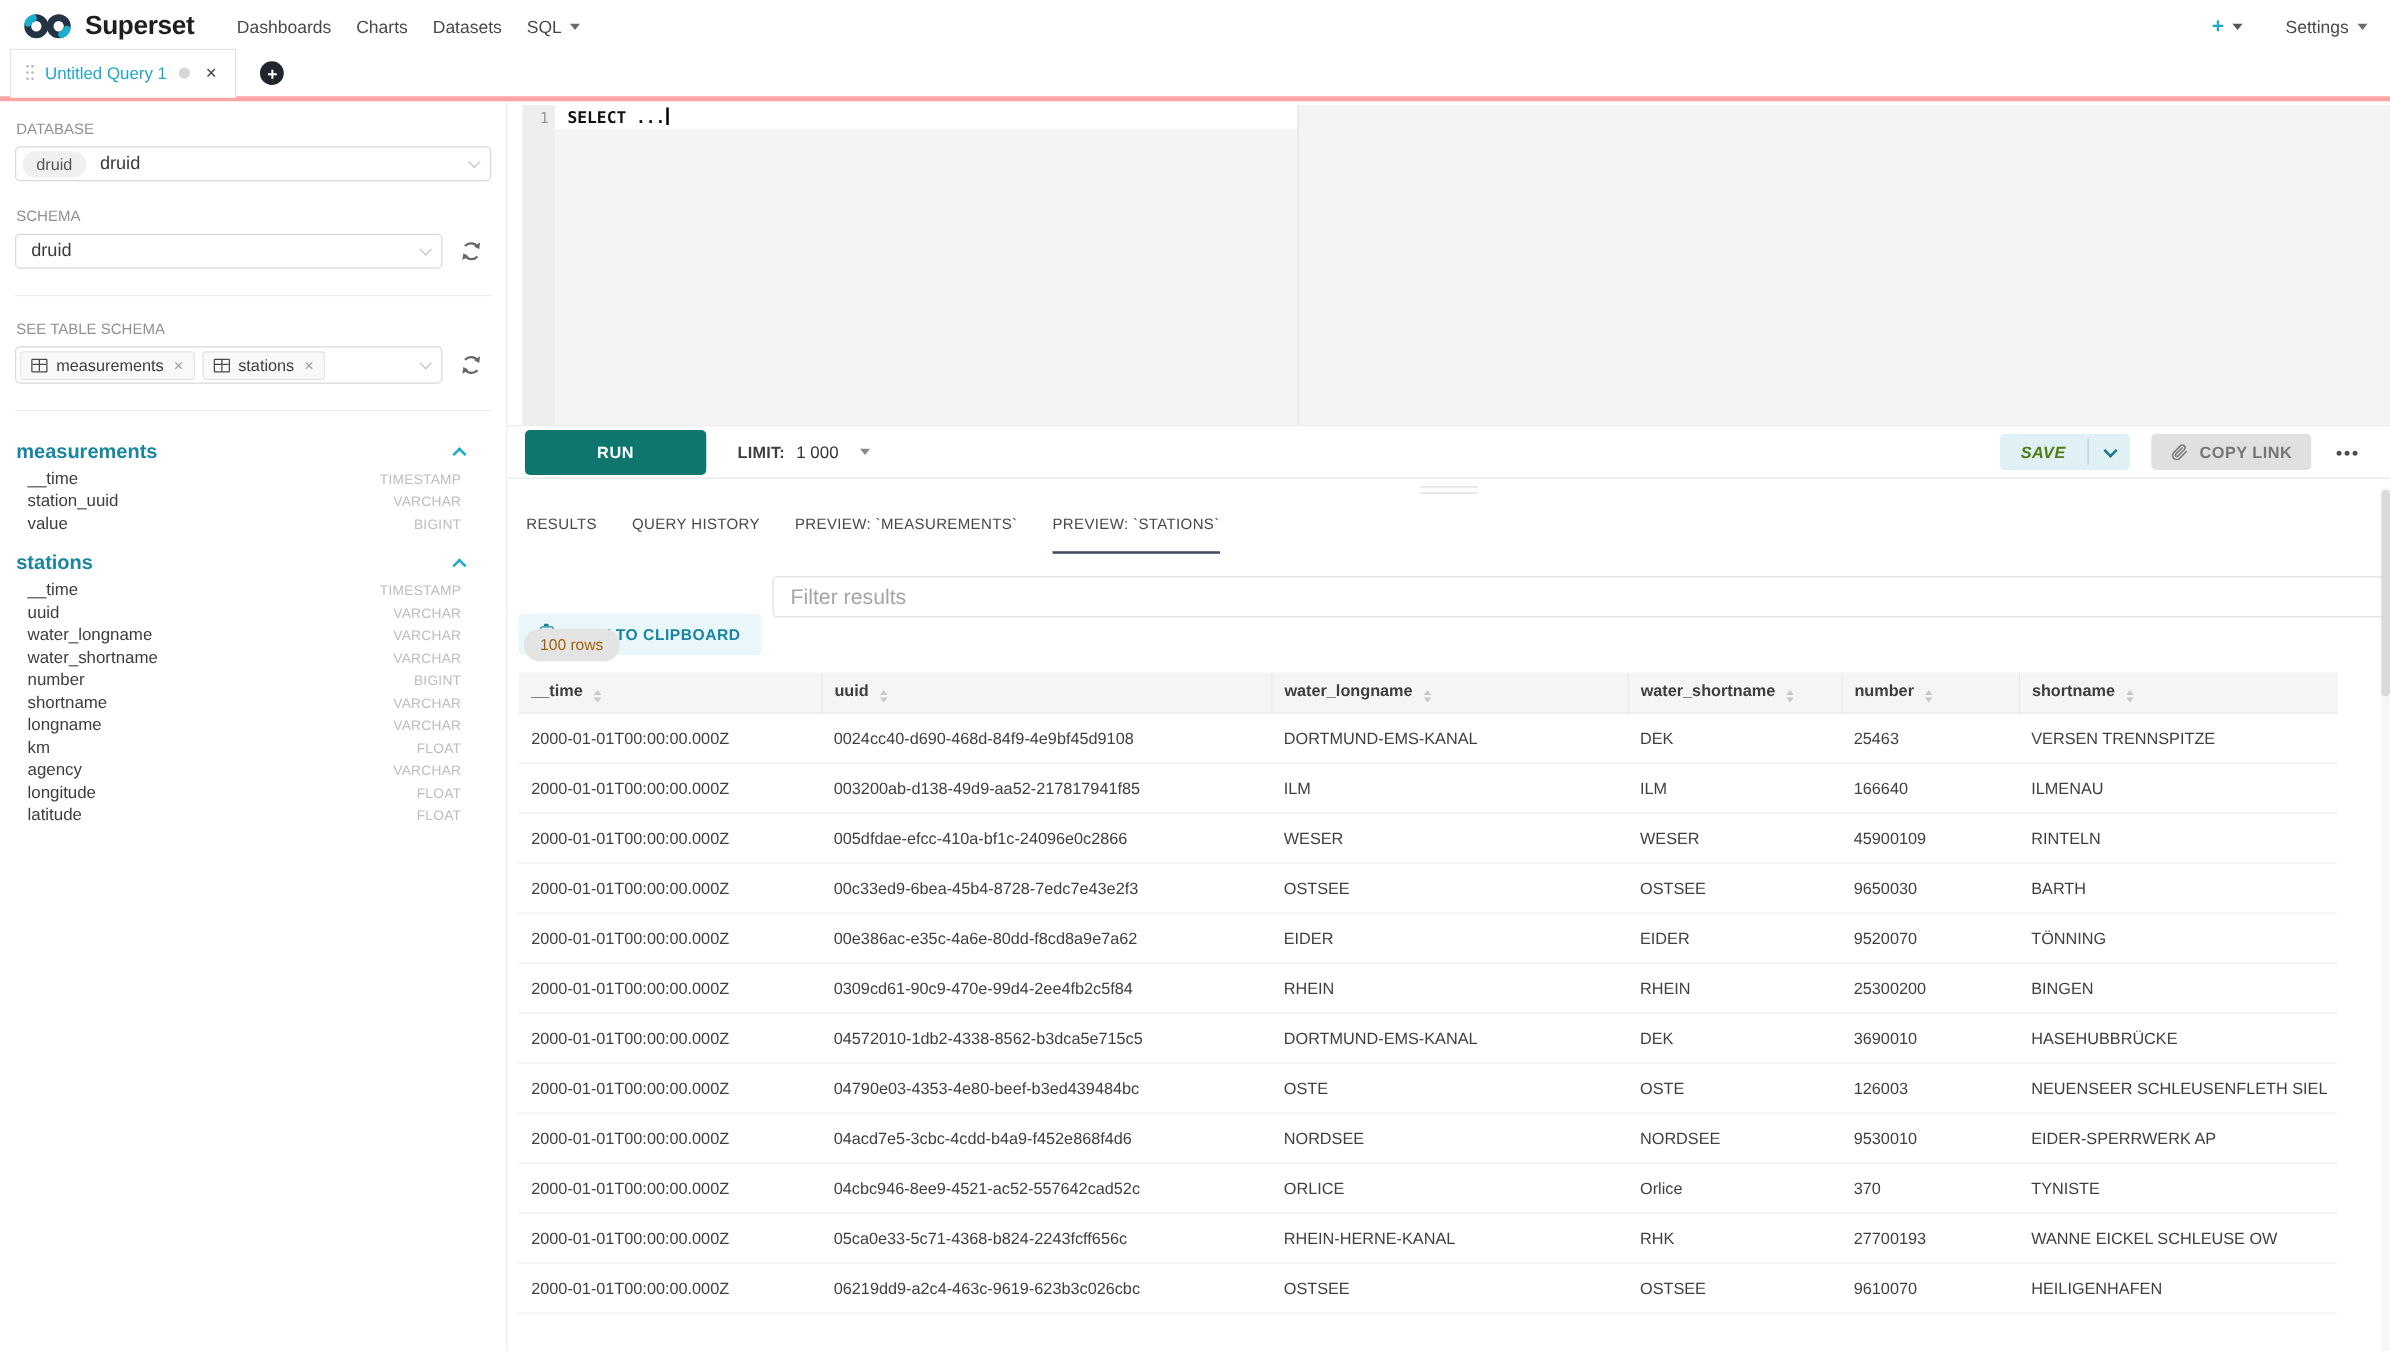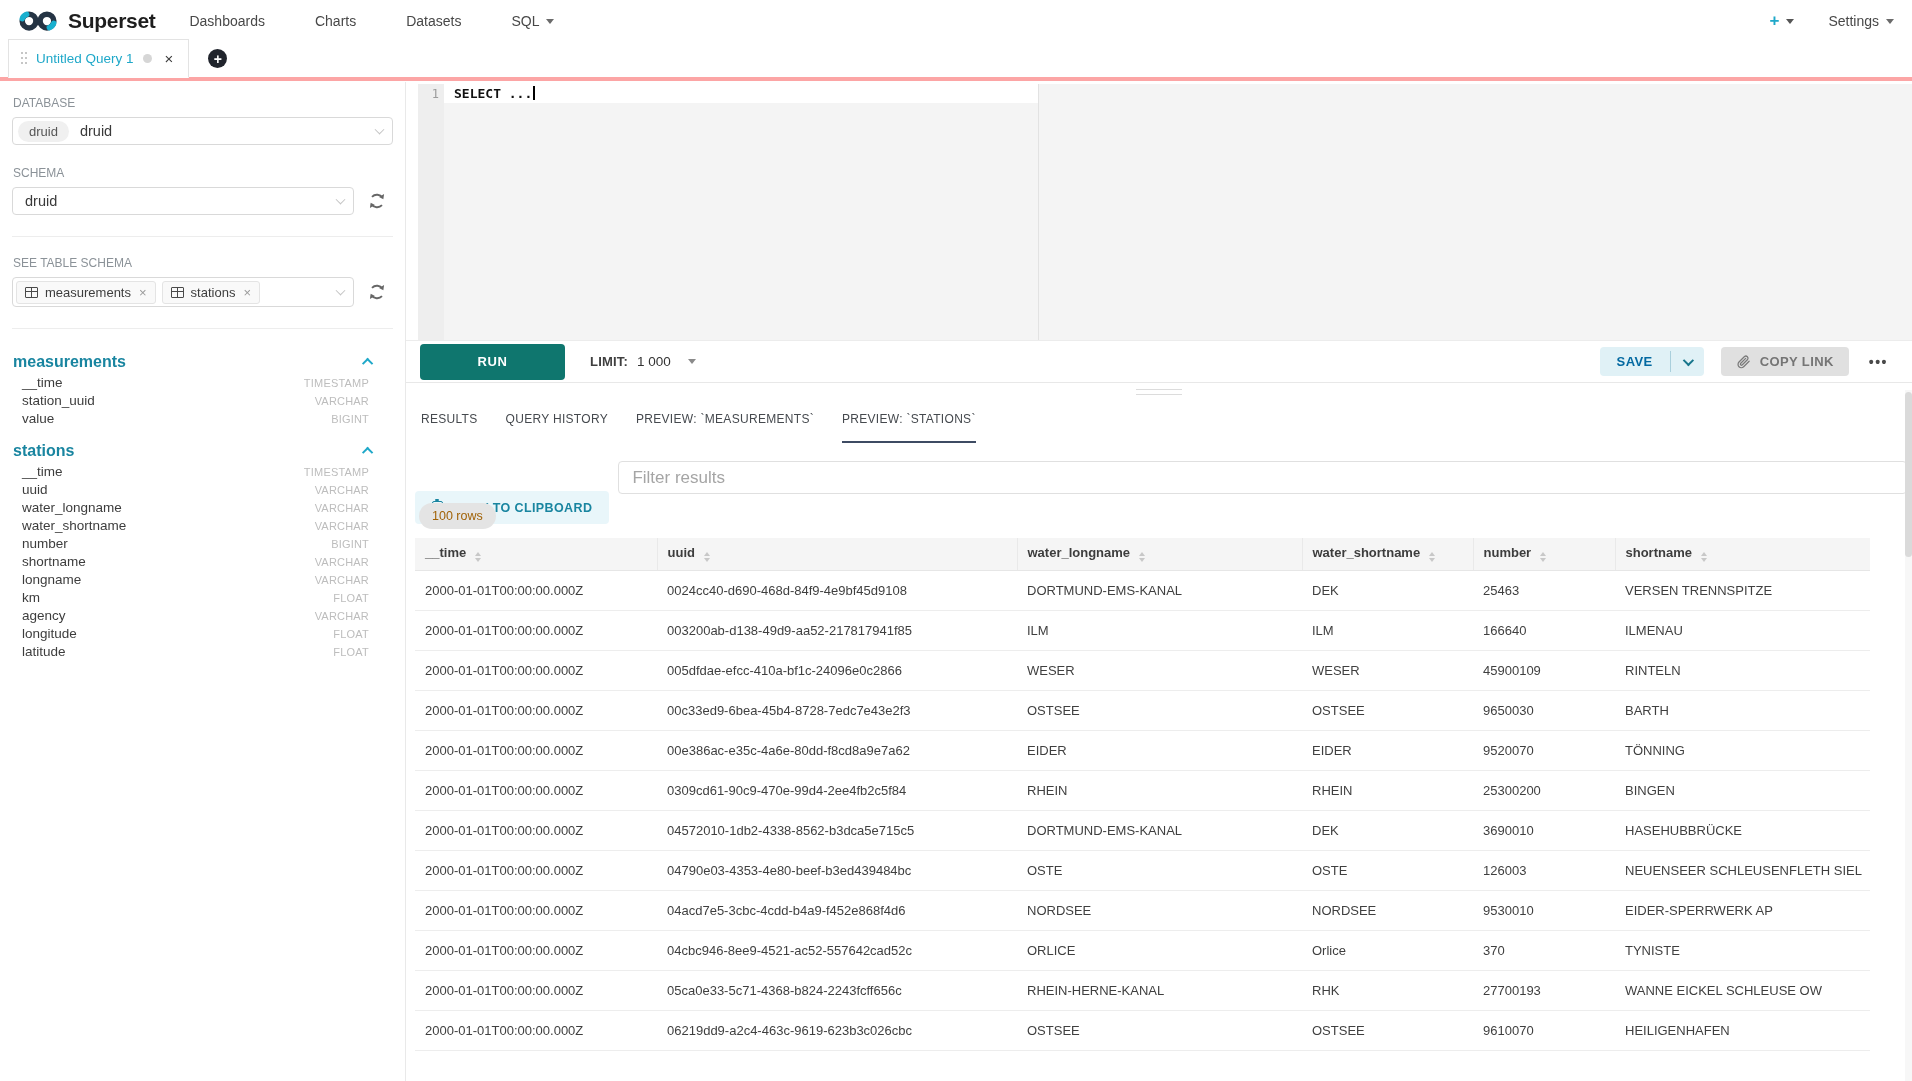--- a/index.html
+++ b/index.html
@@ -2,21 +2,21 @@
 <html><head>
 <meta charset="utf-8">
 <style>
   * { margin:0; padding:0; box-sizing:border-box; }
   html,body { width:1912px; height:1081px; background:#fff; font-family:"Liberation Sans", sans-serif; overflow:hidden; position:relative; color:#3f3f3f; }
 
   
   .navbar { height:42px; display:flex; align-items:center; padding:0 18px 0 16px; background:#fff; }
   .brandwrap { display:flex; align-items:center; gap:8px; cursor:pointer; }
   .brand { font-size:21px; font-weight:800; color:#1e1e1e; letter-spacing:-0.3px; }
-  .nav-items { display:flex; align-items:center; gap:50px; margin-left:34px; }
+  .nav-items { display:flex; align-items:center; gap:20px; margin-left:34px; }
   .nav-item { font-size:14px; color:#484848; cursor:pointer; display:flex; align-items:center; gap:7px; }
   .nav-right { margin-left:auto; display:flex; align-items:center; gap:34px; }
   .plus-btn { color:#1fa8c9; font-size:17px; font-weight:700; display:flex; align-items:center; gap:7px; cursor:pointer; }
   .settings-btn { font-size:14px; color:#484848; display:flex; align-items:center; gap:7px; cursor:pointer; }
   .caret { width:0; height:0; border-left:4px solid transparent; border-right:4px solid transparent; border-top:5px solid #6b6b6b; display:inline-block; }
   .plus-btn .caret { border-top-color:#555; }
 
   
   .tabstrip { height:39px; border-bottom:4px solid #fca5a5; padding-left:8px; display:flex; align-items:flex-end; background:#fff; }
   .qtab { height:39px; background:#fff; border:1px solid #e3e3e3; border-bottom:1px solid #fff; margin-bottom:-1px; display:flex; align-items:center; padding:0 15px 0 12px; gap:9px; position:relative; z-index:2; cursor:pointer; }
@@ -69,21 +69,21 @@
 
   
   .toolbar { position:absolute; left:406px; top:340px; right:0; height:43px; border-top:1px solid #ececec; border-bottom:1px solid #e8e8e8; background:#fff; display:flex; align-items:center; padding:0 24px 0 14px; }
   .run-btn { width:145px; height:36px; background:#0f766e; border:none; border-radius:4px; color:#fff; font-weight:700; font-size:13px; letter-spacing:.6px; font-family:inherit; cursor:pointer; }
   .limit-group { display:flex; align-items:center; margin-left:25px; gap:9px; cursor:pointer; }
   .limit-label { font-size:13px; font-weight:700; color:#3f3f3f; letter-spacing:.2px; }
   .limit-value { font-size:13.5px; color:#333; }
   .limit-group .caret { margin-left:8px; border-top-color:#8a8a8a; }
   .toolbar-right { margin-left:auto; display:flex; align-items:center; gap:17px; }
   .save-btn { display:flex; align-items:stretch; height:29px; border-radius:4px; overflow:hidden; background:#e0f1f6; cursor:pointer; }
-  .save-main { display:flex; align-items:center; padding:0 17px; color:#0369a1; font-weight:700; font-size:13px; letter-spacing:.4px; }
+  .save-main { display:flex; align-items:center; padding:0 17px; color:#4d7c0f; font-weight:700; font-size:13px; letter-spacing:.4px;font-style:italic; }
   .save-div { width:1px; background:#a9cfdc; margin:4px 0; }
   .save-caret-box { width:33px; display:flex; align-items:center; justify-content:center; }
   .save-chev { width:8px; height:8px; border-right:2px solid #17768c; border-bottom:2px solid #17768c; transform:rotate(45deg) translateY(-2px); }
   .copylink-btn { display:flex; align-items:center; gap:9px; height:29px; background:#e0e0e0; border-radius:4px; padding:0 15px; color:#757575; font-weight:700; font-size:13px; letter-spacing:.4px; cursor:pointer; }
   .more-btn { color:#4a4a4a; font-size:14px; letter-spacing:1.5px; font-weight:700; cursor:pointer; margin-left:3px; }
 
   
   .grip-row { position:absolute; left:406px; right:0; top:389px; height:12px; display:flex; justify-content:center; }
   .grip { width:46px; height:6px; border-top:1px solid #dcdcdc; border-bottom:1px solid #dcdcdc; cursor:row-resize; }
 

